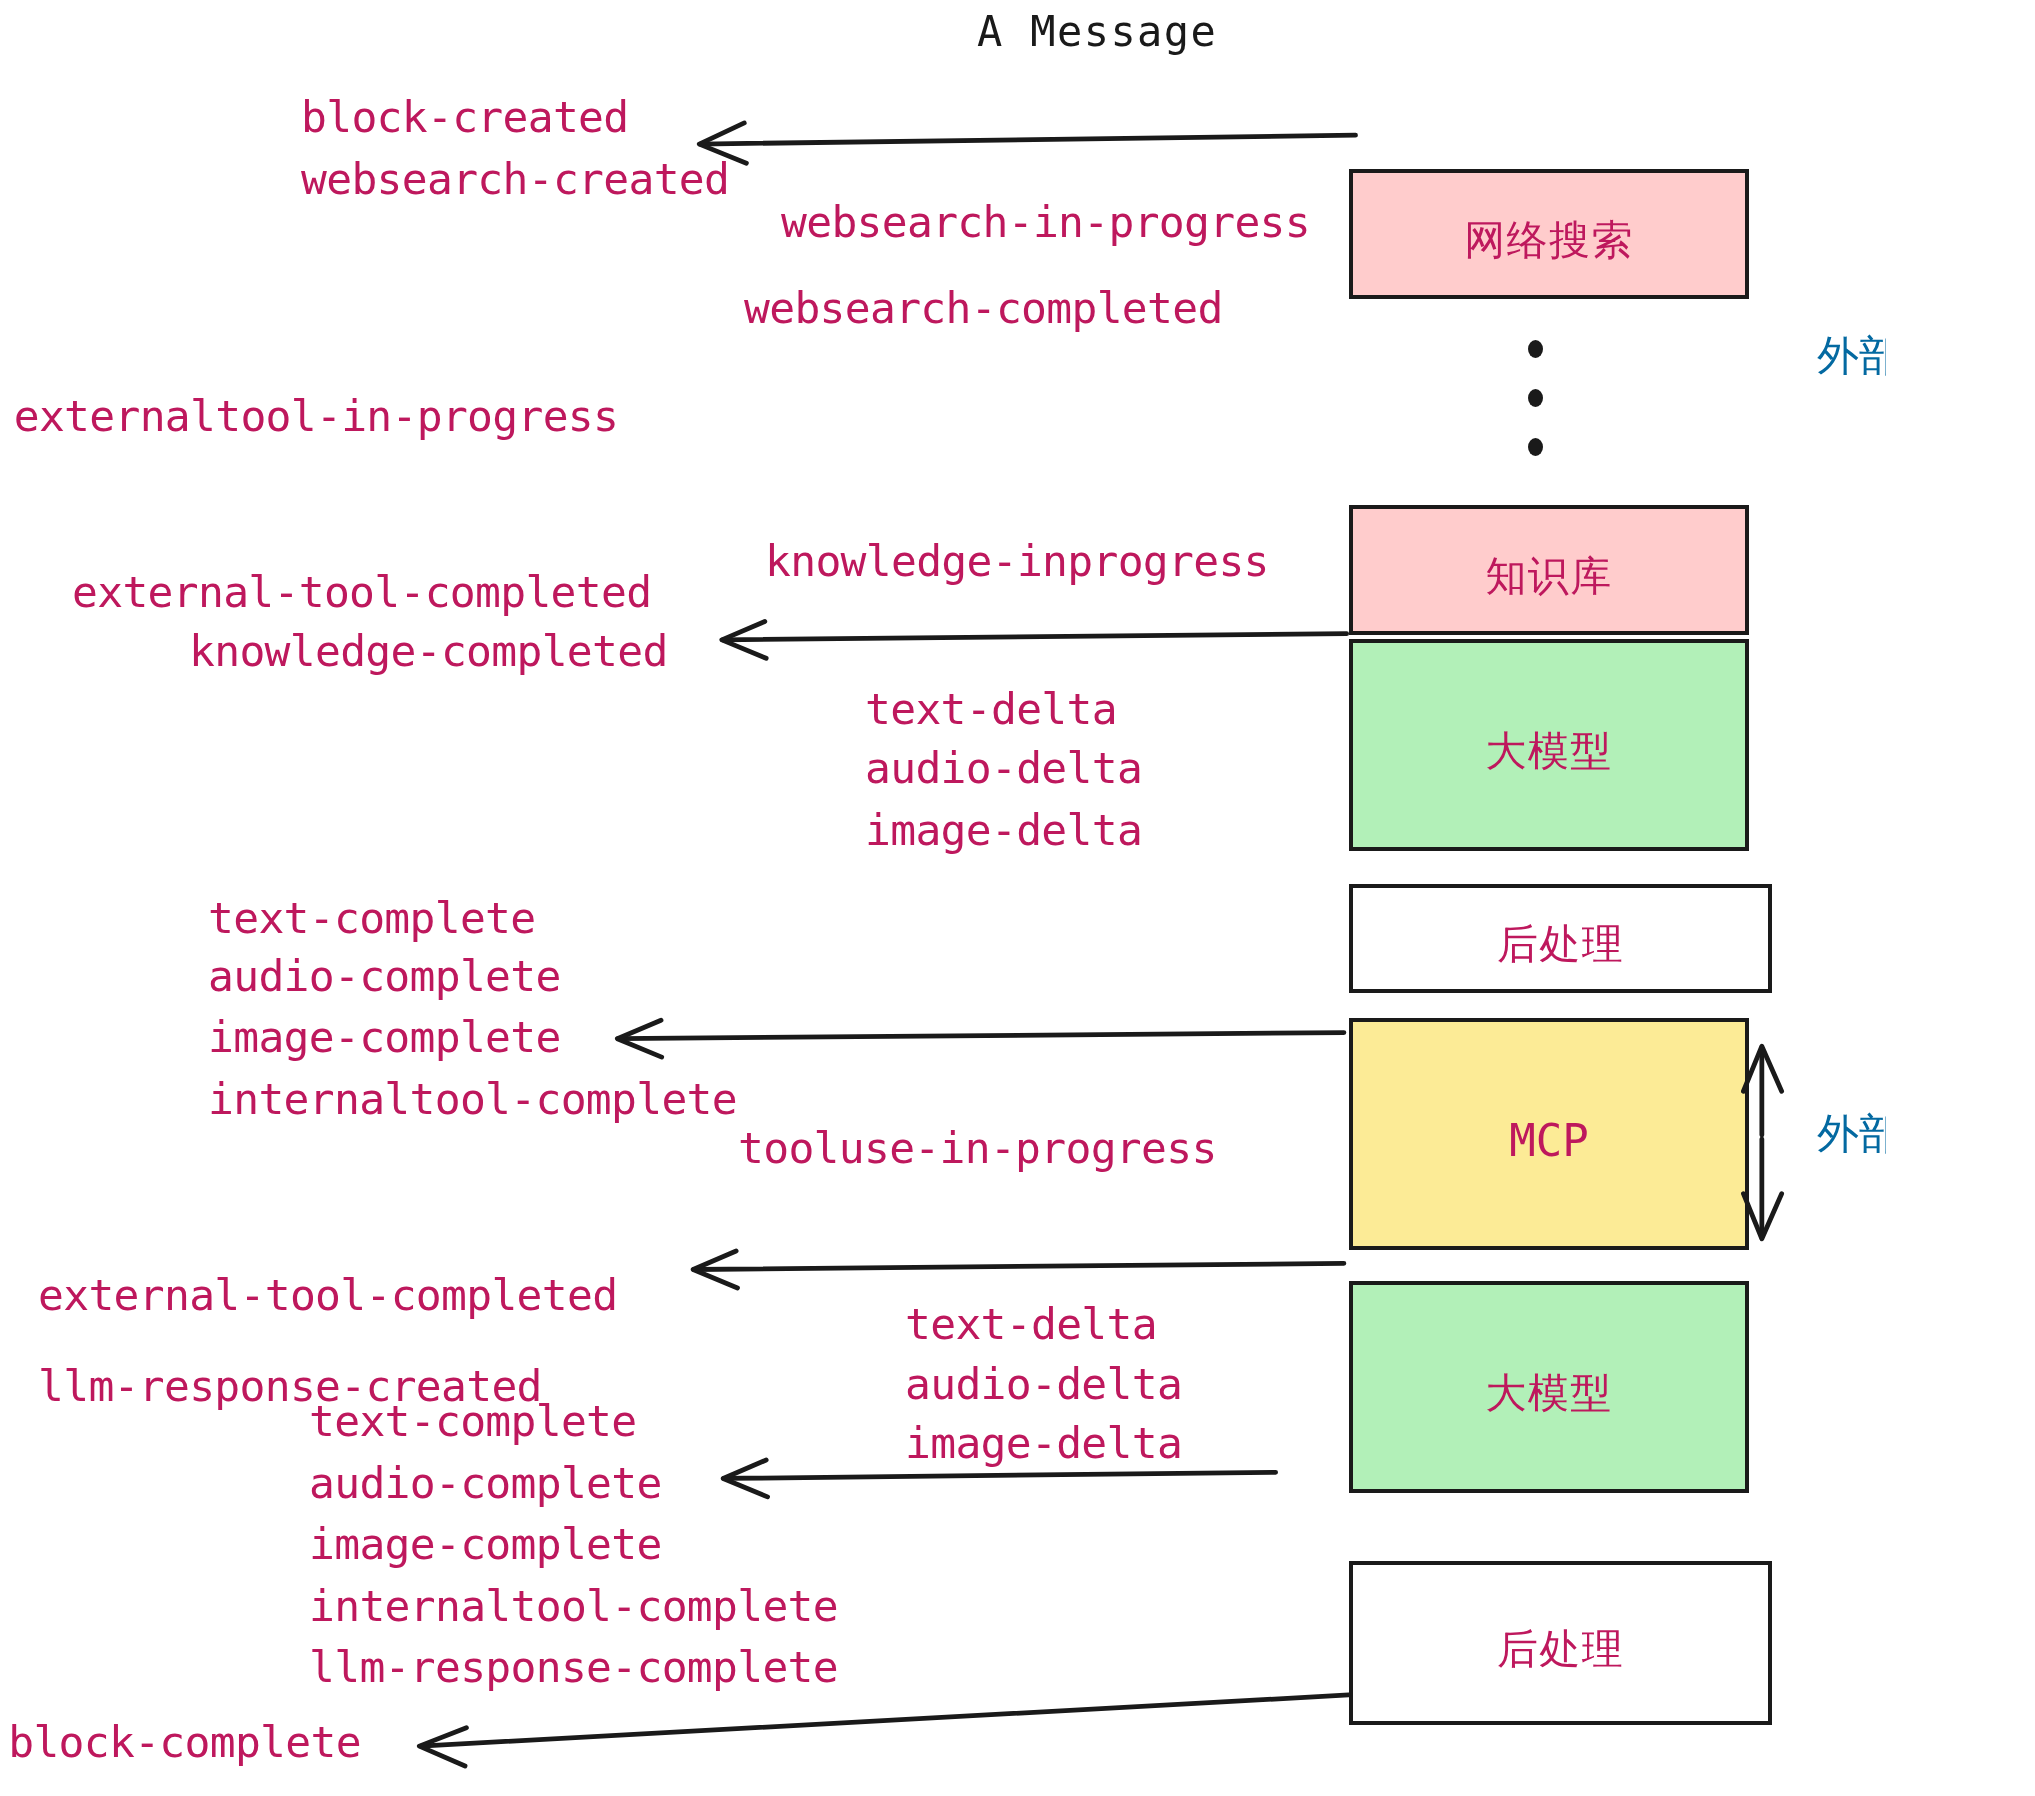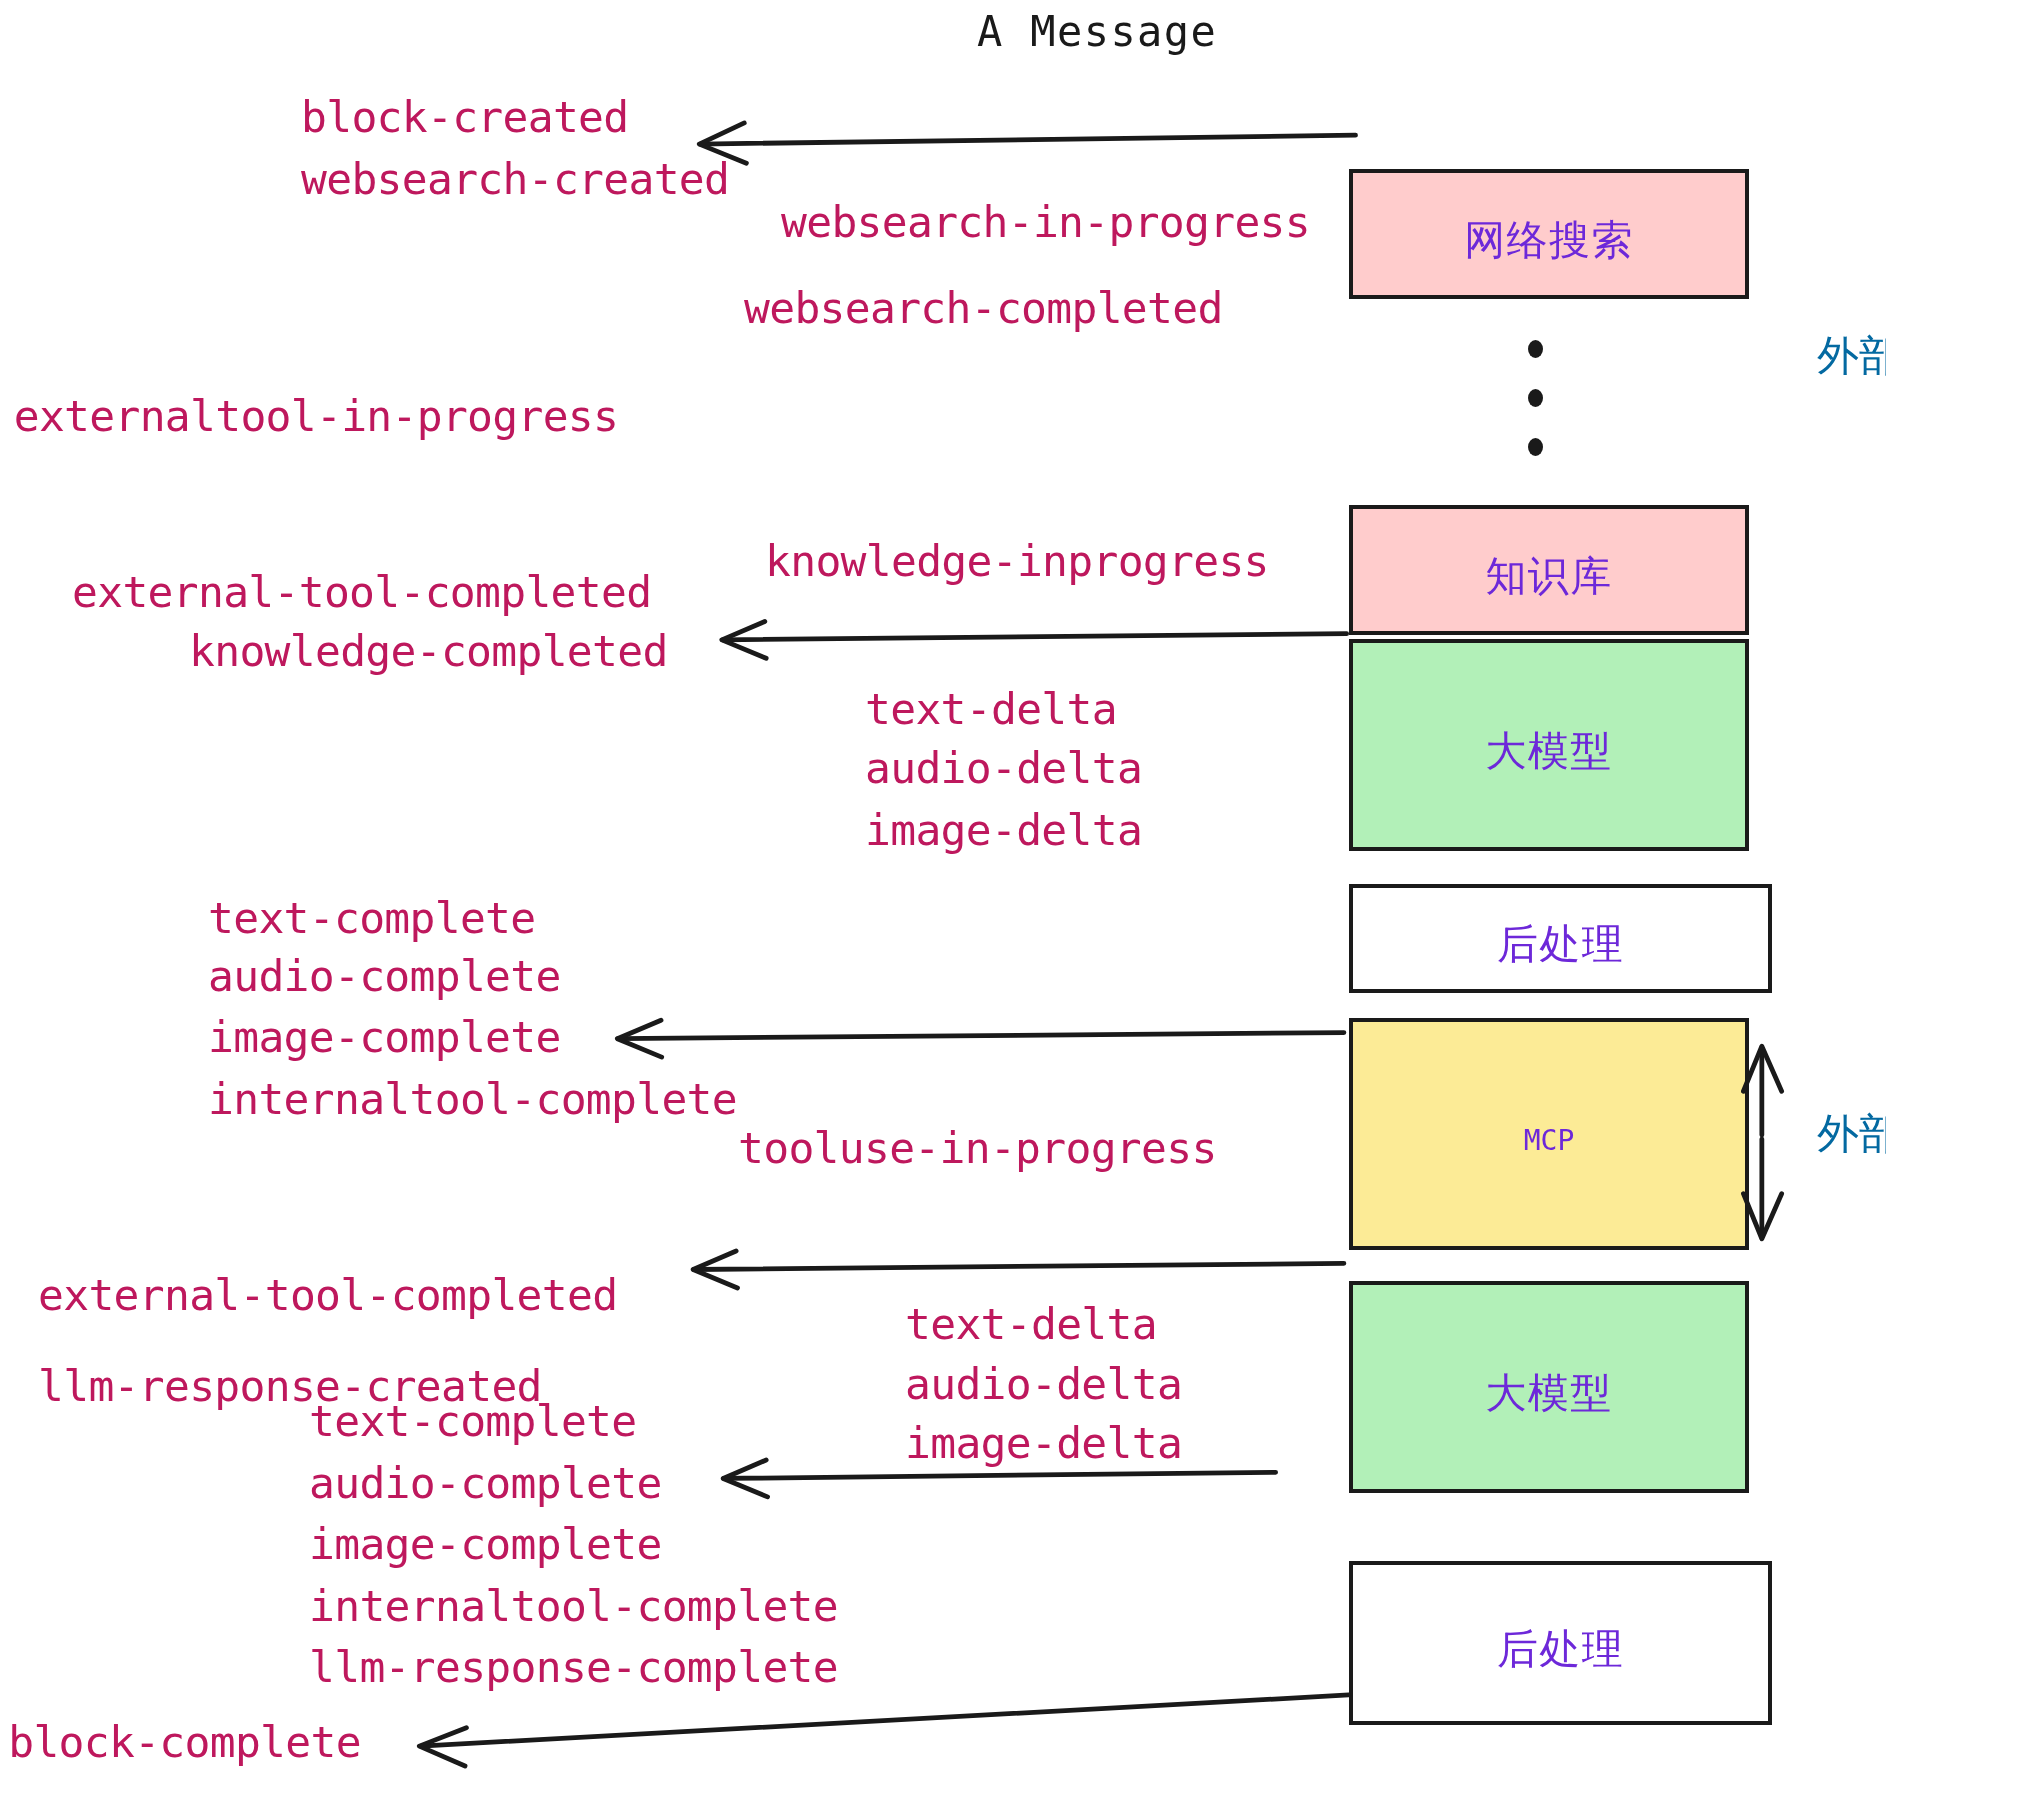--- a/index.html
+++ b/index.html
@@ -39,27 +39,27 @@
     position:absolute;
     box-sizing:border-box;
     border:4.1px solid #1a1a1a;
     display:flex;
     align-items:center;
     justify-content:center;
   }
   .box span{
     font-family:"DejaVu Sans","Liberation Sans",sans-serif;
     font-size:41px;
-    color:#6d28d9;
+    color:#be185d;
     letter-spacing:1.4px;
     margin-top:12px;
   }
   .box.mcp span{
     font-family:"DejaVu Sans Mono","Liberation Mono",monospace;
-    font-size:28px;
+    font-size:44px;
     letter-spacing:0px;
   }
   svg.overlay{
     position:absolute;
     left:0;top:0;
     width:2035px;
     height:1796px;
     pointer-events:none;
   }
   .dots{

